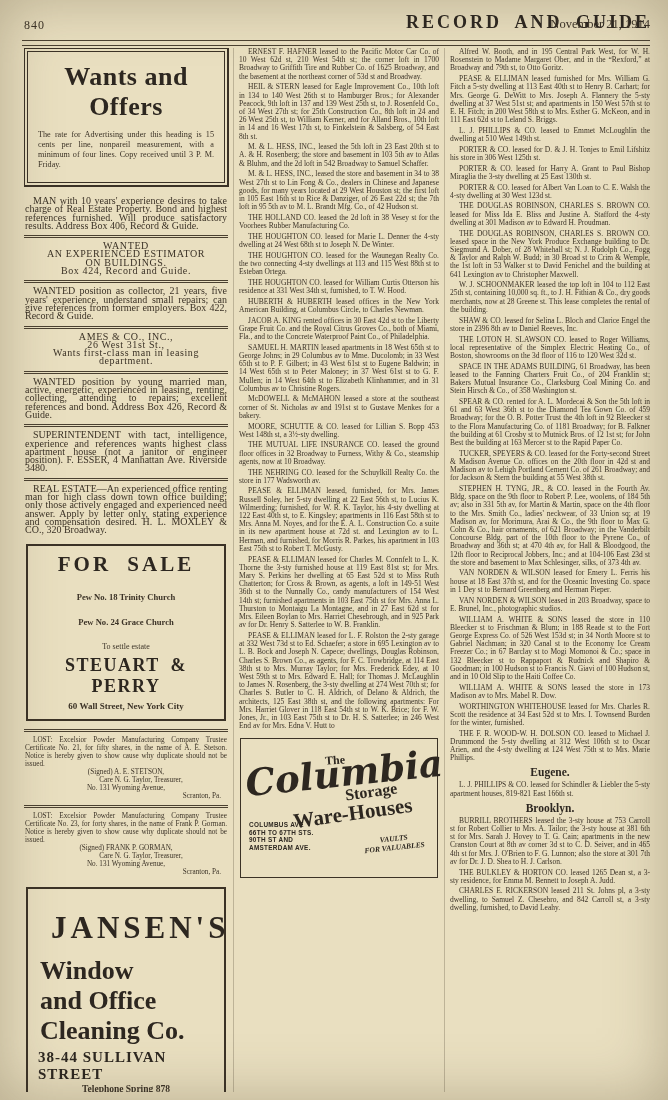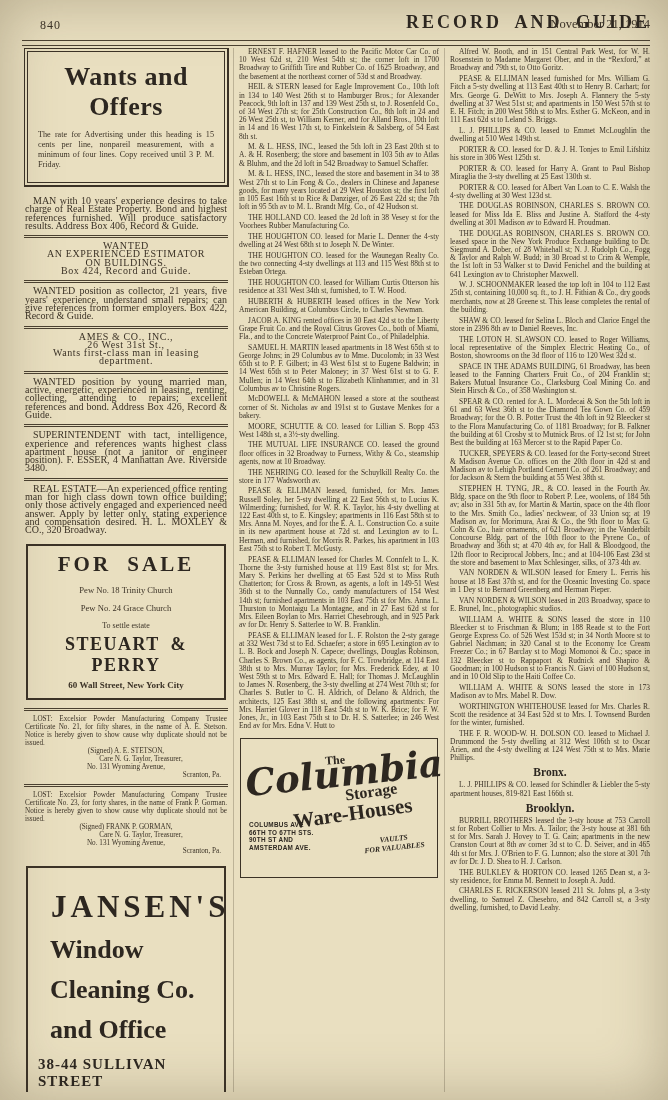--- a/index.html
+++ b/index.html
@@ -11,21 +11,21 @@
   }
   .page{
     position:relative;width:668px;height:1100px;
     background:#e9dfc0;
     box-shadow:inset 0 0 60px rgba(90,75,45,.35);
   }
   
   .pagehead{
     position:absolute;top:12px;left:24px;right:18px;height:24px;
   }
-  .pageno{position:absolute;left:16px;top:6px;font-size:12px;letter-spacing:1px;}
+  .pageno{position:absolute;left:0;top:6px;font-size:12px;letter-spacing:1px;}
   .masthead{
     position:absolute;left:0;right:0;top:0;margin:0;text-align:right;
     font-size:18px;font-weight:bold;letter-spacing:3px;word-spacing:6px;color:#2d2720;
   }
   .dateline{position:absolute;right:0;top:5px;font-size:12.5px;}
   .headrule{
     position:absolute;top:40px;left:22px;right:18px;height:4px;
     border-top:1px solid #4a4030;border-bottom:1px solid #4a4030;
   }
   
@@ -64,39 +64,39 @@
   }
   .classified.first{border-top:none;}
   .cl-plain{margin:0;text-align:justify;text-indent:8px;}
   .cl-line{display:block;text-align:center;letter-spacing:.6px;}
   
   .forsale-box{
     border:2px solid #3b3226;margin:4px 2px 8px 2px;padding:6px 8px 8px 8px;
     text-align:center;
   }
   .fs-title{font-size:21px;font-weight:bold;letter-spacing:3px;word-spacing:8px;color:#2d2720;margin:0 0 5px 0;}
-  .fs-pew{font-size:8.6px;font-weight:normal;margin:8px;line-height:10px;}
+  .fs-pew{font-size:8.6px;font-weight:bold;margin:15px;line-height:10px;}
   .fs-settle{font-size:8px;margin:4px 0;}
   .fs-firm{font-size:18px;font-weight:bold;letter-spacing:1.5px;word-spacing:5px;color:#2d2720;margin:2px 0 4px 0;}
   .fs-addr{font-size:9px;font-weight:bold;margin:0;text-align:center;}
   
   .lost{
     border-top:3px double #4a4030;padding:4px 1px 5px 1px;
     font-size:7.2px;line-height:8px;
   }
   .lost-text{margin:0;text-align:justify;text-indent:8px;}
   .sig-line{display:block;text-align:center;}
   .sig-line:nth-child(3){padding-left:30px;}
   .sig-line:last-child{text-align:right;padding-right:6px;}
   
   .jansen-box{
     border:2px solid #3b3226;margin:6px 2px 0 2px;padding:10px 10px 8px 10px;
   }
   .jn-title{font-size:31px;font-weight:bold;letter-spacing:4px;color:#2d2720;margin:13px;line-height:32px;}
-  .jn-big{font-size:26px;font-weight:bold;color:#2d2720;margin:12px;line-height:28px;}
+  .jn-big{font-size:26px;font-weight:bold;color:#2d2720;margin:2px;line-height:28px;}
   .jn-street{font-size:15px;font-weight:bold;letter-spacing:1px;margin:4px 0 1px 0;color:#2d2720;}
   .jn-tel{font-size:9.5px;font-weight:bold;text-align:center;margin:0 0 6px 0;}
   .jn-body{font-size:14px;line-height:11px;text-align:justify;margin:0 0 6px 0;}
   .mh-big{font-size:24px;font-weight:normal;text-align:center;color:#2d2720;margin:0;line-height:26px;}
   
   .columbia-box{
     position:relative;border:1.5px solid #3b3226;margin:8px 1px 0 1px;height:138px;
   }
   .col-the{position:absolute;top:14px;left:84px;font-size:12px;font-weight:bold;transform:rotate(-4deg);color:#2d2720;}
   .col-columbia{
@@ -184,22 +184,22 @@
         <p class="lost-text">LOST: Excelsior Powder Manufacturing Company Trustee Certificate No. 23, for forty shares, in the name of Frank P. Gorman.  Notice is hereby given to show cause why duplicate should not be issued.</p>
         <span class="sig-line">(Signed)  FRANK P. GORMAN,</span>
         <span class="sig-line">Care N. G. Taylor, Treasurer,</span>
         <span class="sig-line">No. 131 Wyoming Avenue,</span>
         <span class="sig-line">Scranton, Pa.</span>
       </div>
 
       <div class="jansen-box">
         <div class="jn-title">JANSEN'S</div>
         <div class="jn-big">Window</div>
+        <div class="jn-big">and Office</div>
         <div class="jn-big">Cleaning Co.</div>
-        <div class="jn-big">and Office</div>
         <div class="jn-street">38-44 SULLIVAN STREET</div>
         <div class="jn-tel">Telephone Spring 878</div>
         <p class="jn-body">Help (Men or Women) can be engaged on any work in our line by the hour, day or week.  Residential window and house cleaning.  Floor waxing, polishing and staining.  Expert vacuum cleaners.</p>
         <div class="mh-big">Murray Hill</div>
         <div class="mh-big">Window Cleaning</div>
 
       </div>
 
     </div>
 
@@ -238,21 +238,21 @@
         </div>
         <div class="col-vaults">
           <span>VAULTS</span>
           <span>FOR VALUABLES</span>
         </div>
       </div>
     </div>
 
     <div class="col col-right">
       <div>
-          <p class="news">Alfred W. Booth, and in 151 Central Park West, for W. H. Rosenstein to Madame Margaret Ober, and in the “Rexford,” at Broadway and 79th st, to Otto Goritz.</p>
+          <p class="news">Alfred W. Booth, and in 195 Central Park West, for W. H. Rosenstein to Madame Margaret Ober, and in the “Rexford,” at Broadway and 79th st, to Otto Goritz.</p>
           <p class="news">PEASE &amp; ELLIMAN leased furnished for Mrs. William G. Fitch a 5-sty dwelling at 113 East 40th st to Henry B. Carhart; for Mrs. George G. DeWitt to Mrs. Joseph A. Flannery the 5-sty dwelling at 37 West 51st st; and apartments in 150 West 57th st to E. H. Fitch; in 200 West 58th st to Mrs. Esther G. McKeon, and in 111 East 62d st to Leland S. Briggs.</p>
           <p class="news">L. J. PHILLIPS &amp; CO. leased to Emmet McLoughlin the dwelling at 510 West 149th st.</p>
           <p class="news">PORTER &amp; CO. leased for D. &amp; J. H. Tonjes to Emil Lifshitz his store in 306 West 125th st.</p>
           <p class="news">PORTER &amp; CO. leased for Harry A. Grant to Paul Bishop Miraglia the 3-sty dwelling at 25 East 130th st.</p>
           <p class="news">PORTER &amp; CO. leased for Albert Van Loan to C. E. Walsh the 4-sty dwelling at 30 West 123d st.</p>
           <p class="news">THE DOUGLAS ROBINSON, CHARLES S. BROWN CO. leased for Miss Ida E. Bliss and Justine A. Stafford the 4-sty dwelling at 301 Madison av to Edward H. Proudman.</p>
           <p class="news">THE DOUGLAS ROBINSON, CHARLES S. BROWN CO. leased space in the New York Produce Exchange building to Dr. Siegmund A. Dober, of 28 Whitehall st; N. J. Rudolph Co., Fogg &amp; Taylor and Ralph W. Budd; in 30 Broad st to Crim &amp; Wemple, the 1st loft in 53 Walker st to David Fenichel and the building at 641 Lexington av to Christopher Maxwell.</p>
           <p class="news">W. J. SCHOONMAKER leased the top loft in 104 to 112 East 25th st, containing 10,000 sq. ft., to J. H. Fithian &amp; Co., dry goods merchants, now at 28 Greene st.  This lease completes the rental of the building.</p>
           <p class="news">SHAW &amp; CO. leased for Selina L. Bloch and Clarice Engel the store in 2396 8th av to Daniel Reeves, Inc.</p>
           <p class="news">THE LOTON H. SLAWSON CO. leased to Roger Williams, local representative of the Simplex Electric Heating Co., of Boston, showrooms on the 3d floor of 116 to 120 West 32d st.</p>
@@ -261,21 +261,21 @@
           <p class="news">TUCKER, SPEYERS &amp; CO. leased for the Forty-second Street &amp; Madison Avenue Co. offices on the 20th floor in 42d st and Madison av to Lehigh Portland Cement Co. of 261 Broadway; and for Jackson &amp; Stern the building at 55 West 38th st.</p>
           <p class="news">STEPHEN H. TYNG, JR., &amp; CO. leased in the Fourth Av. Bldg. space on the 9th floor to Robert P. Lee, woolens, of 184 5th av; also in 331 5th av, for Martin &amp; Martin, space on the 4th floor to the Mrs. Smith Co., ladies' neckwear, of 33 Union sq; at 19 Madison av, for Morimura, Arai &amp; Co., the 9th floor to Max G. Cohn &amp; Co., hair ornaments, of 621 Broadway; in the Vanderbilt Concourse Bldg. part of the 10th floor to the Pyrene Co., of Broadway and 36th st; at 470 4th av, for Hall &amp; Bloodgood, the 12th floor to Reciprocal Jobbers, Inc.; and at 104-106 East 23d st the store and basement to Max Schlesinger, silks, of 373 4th av.</p>
           <p class="news">VAN NORDEN &amp; WILSON leased for Emery L. Ferris his house at 18 East 37th st, and for the Oceanic Investing Co. space in 1 Dey st to Bernard Greenberg and Herman Pieper.</p>
           <p class="news">VAN NORDEN &amp; WILSON leased in 203 Broadway, space to E. Brunel, Inc., photographic studios.</p>
           <p class="news">WILLIAM A. WHITE &amp; SONS leased the store in 110 Bleecker st to Frischman &amp; Blum; in 188 Reade st to the Fort George Express Co. of 526 West 153d st; in 34 North Moore st to Gabriel Nachman; in 320 Canal st to the Economy Ice Cream Freezer Co.; in 67 Barclay st to Mogi Momonoi &amp; Co.; space in 132 Bleecker st to Rappaport &amp; Rudnick and Shapiro &amp; Goodman; in 100 Hudson st to Francis N. Giavi of 100 Hudson st, and in 10 Old Slip to the Haiti Coffee Co.</p>
           <p class="news">WILLIAM A. WHITE &amp; SONS leased the store in 173 Madison av to Mrs. Mabel R. Dow.</p>
           <p class="news">WORTHINGTON WHITEHOUSE leased for Mrs. Charles R. Scott the residence at 34 East 52d st to Mrs. I. Townsend Burden for the winter, furnished.</p>
           <p class="news">THE F. R. WOOD-W. H. DOLSON CO. leased to Michael J. Drummond the 5-sty dwelling at 312 West 106th st to Oscar Arien, and the 4-sty dwelling at 124 West 75th st to Mrs. Marie Phillips.</p>
         </div>
 
-      <h3 class="section-head">Bronx.</h3>
+      <h3 class="section-head">Eugene.</h3>
       <div>
           <p class="news">L. J. PHILLIPS &amp; CO. leased for Schindler &amp; Liebler the 5-sty apartment houses, 819-821 East 166th st.</p>
         </div>
 
       <h3 class="section-head">Brooklyn.</h3>
       <div>
           <p class="news">BURRILL BROTHERS leased the 3-sty house at 753 Carroll st for Robert Collier to Mrs. A. Tailor; the 3-sty house at 381 6th st for Mrs. Sarah J. Hovey to T. G. Cain; apartments in the new Cranston Court at 8th av corner 3d st to C. D. Seiver, and in 465 4th st for Mrs. J. O'Brien to F. G. Lunnon; also the store at 301 7th av for Dr. J. D. Shea to H. J. Carlson.</p>
           <p class="news">THE BULKLEY &amp; HORTON CO. leased 1265 Dean st, a 3-sty residence, for Emma M. Bennett to Joseph A. Judd.</p>
           <p class="news">CHARLES E. RICKERSON leased 211 St. Johns pl, a 3-sty dwelling, to Samuel Z. Chesebro, and 842 Carroll st, a 3-sty dwelling, furnished, to David Leahy.</p>
         </div>

